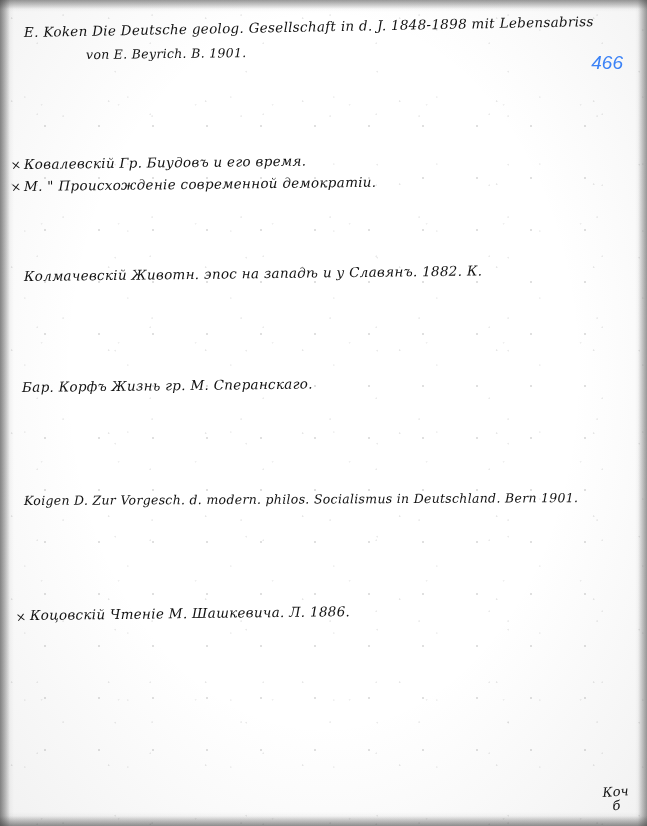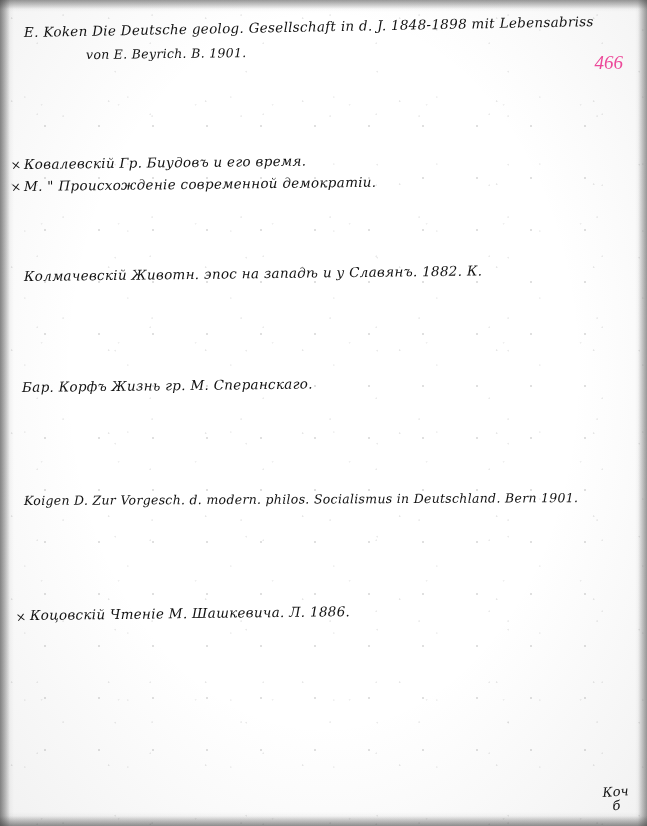--- a/index.html
+++ b/index.html
@@ -77,23 +77,23 @@
   .cross {
     position: absolute;
     font-family: "DejaVu Serif", serif;
     font-size: 12px;
     color: #101010;
     transform: rotate(-8deg);
   }
 
   .folio {
     position: absolute;
-    font-family: Liberation Serif, serif;
+    font-family: Liberation Sans, sans-serif;
     font-style: italic;
-    color: #ec4899;
+    color: #3b82f6;
   }
 
   .corner-mark {
     position: absolute;
     font-family: "DejaVu Serif", serif;
     font-style: italic;
     font-size: 13px;
     color: #141414;
     line-height: 1.05;
     text-align: center;

